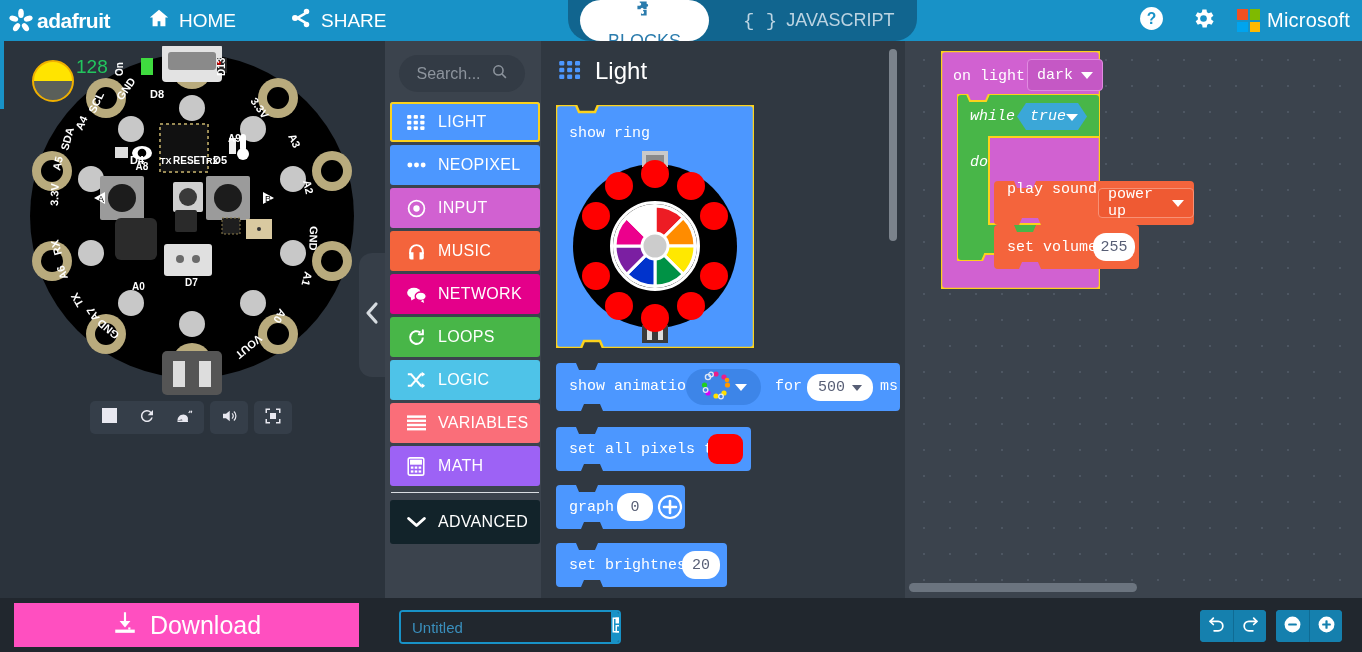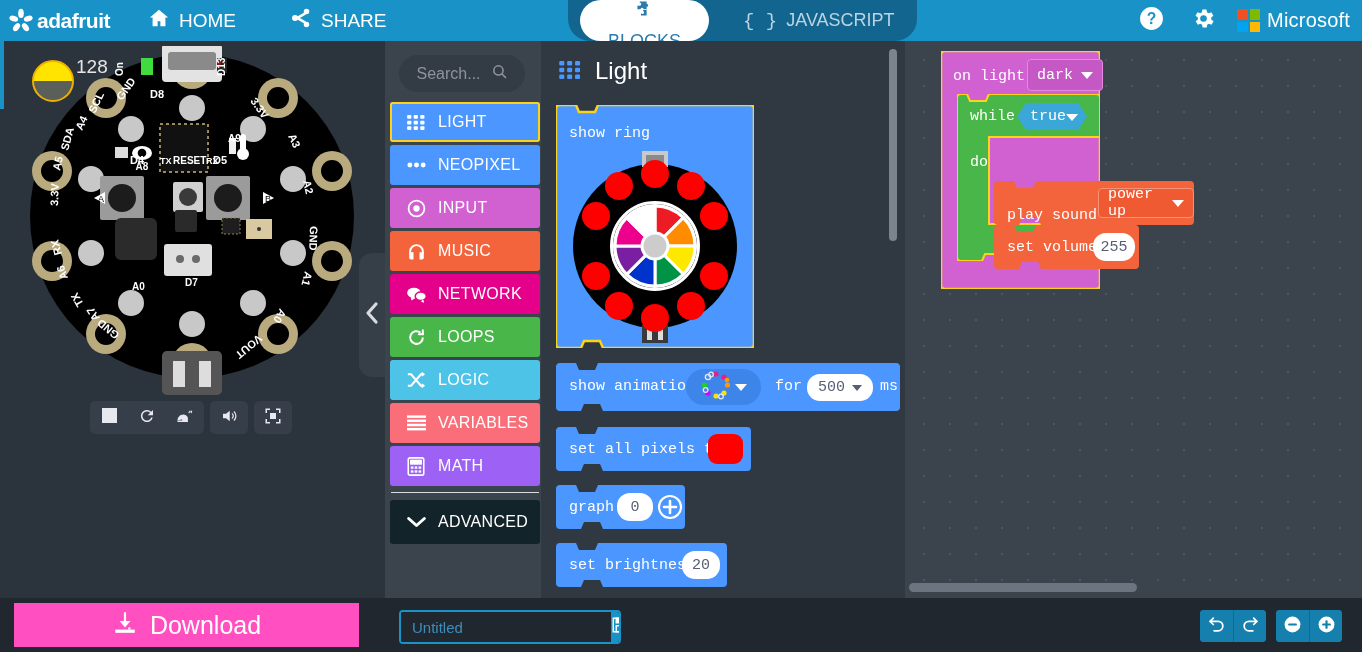--- a/index.html
+++ b/index.html
@@ -58,21 +58,21 @@
     background: #2b333c;
   }
   #sim-accent { position: absolute; left: 0; top: 41px; width: 4px; height: 68px; background: #1892c7; }
   #board-wrap { position: absolute; left: 10px; top: 5px; width: 365px; height: 350px; }
   #lightsensor { position: absolute; left: 22px; top: 14px; display: flex; align-items: flex-start; }
   #ls-circle {
     width: 42px; height: 42px; border-radius: 50%;
     background: linear-gradient(to bottom, #ffe400 0%, #ffe400 50%, #5a5f5a 50%, #5a5f5a 100%);
     border: 2px solid #f0b000;
   }
-  #ls-val { color: #e5e5e5; font-size: 19px; margin-left: 2px; margin-top: -4px; }
+  #ls-val { color: #22c55e; font-size: 19px; margin-left: 2px; margin-top: -4px; }
 
   #sim-ctrls { position: absolute; left: 90px; top: 360px; display: flex; gap: 6px; }
   .ctrl-group { background: #353e49; border-radius: 5px; display: flex; }
   .ctrl-btn {
     width: 38px; height: 33px; display: flex; align-items: center; justify-content: center;
     cursor: pointer; border-radius: 5px;
   }
 
   
   #toolbox {
@@ -724,40 +724,40 @@
 
         <path d="M16 50 h10 l3 7 h16 l3 -7 H159 V220 H48 l-3 -7 H29 l-3 7 H16 Z" fill="#3b434d" opacity="0"></path>
       </svg>
       <span style="position:absolute;left:12px;top:17px;font-size:15px;">on light</span>
       <div style="position:absolute;left:86px;top:8px;height:32px;background:#c558c5;border:1.5px solid #e18be1;border-radius:4px;display:flex;align-items:center;gap:8px;padding:0 9px;cursor:pointer;">
         <span style="font-size:15px;">dark</span>
         <span class="dd-arrow"></span>
       </div>
     </div>
 
-    <div class="wblk" style="left:52px; top:53px; width:143px; height:167px;">
+    <div class="wblk" style="left:52px; top:53px; width:143px; height:167px;font-style:italic;">
       <svg width="143" height="167" viewBox="0 0 143 167">
         <path d="M0 4 Q0 0 4 0 H10 l3 7 h16 l3 -7 H139 Q143 0 143 4 V43 H32 V130 H143 V163 Q143 167 139 167 H47 l-3 -7 H28 l-3 7 H4 Q0 167 0 163 Z" fill="#48b648" stroke="#fcd21c" stroke-width="2"></path>
       </svg>
       <span style="position:absolute;left:13px;top:14px;font-size:15px;">while</span>
       <div style="position:absolute;left:60px;top:9px;width:70px;height:42px;cursor:pointer;">
         <svg width="70" height="27" viewBox="0 0 70 27" style="position:absolute;left:0;top:0;">
           <path d="M9 0 H61 L70 13.5 L61 27 H9 L0 13.5 Z" fill="#3ba7d8"></path>
         </svg>
         <span style="position:absolute;left:13px;top:5px;font-size:15px;color:#fff;">true</span>
         <span class="dd-arrow" style="position:absolute;left:49px;top:11px;"></span>
       </div>
       <span style="position:absolute;left:13px;top:60px;font-size:15px;">do</span>
     </div>
 
     <div class="wblk" style="left:89px; top:140px; width:200px; height:44px;">
       <svg width="200" height="44" viewBox="0 0 200 44" style="position:absolute;left:0;top:0;">
         <path d="M0 4 Q0 0 4 0 H20 l3 7 h16 l3 -7 H196 Q200 0 200 4 V40 Q200 44 196 44 H47 l-3 -7 H28 l-3 7 H4 Q0 44 0 40 Z" fill="#f4643c"></path>
       </svg>
-      <span style="position:absolute;left:13px;top:26px;font-size:15px;">play sound</span>
+      <span style="position:absolute;left:13px;top:0;font-size:15px;">play sound</span>
       <div style="position:absolute;left:104px;top:7px;height:30px;background:#ef5a33;border:1.5px solid #f79175;border-radius:4px;display:flex;align-items:center;gap:8px;padding:0 9px;cursor:pointer;">
         <span style="font-size:15px;">power up</span>
         <span class="dd-arrow"></span>
       </div>
     </div>
 
     <div class="wblk" style="left:89px; top:184px; width:145px; height:44px;">
       <svg width="145" height="44" viewBox="0 0 145 44" style="position:absolute;left:0;top:0;">
         <path d="M0 4 Q0 0 4 0 H20 l3 7 h16 l3 -7 H141 Q145 0 145 4 V40 Q145 44 141 44 H47 l-3 -7 H28 l-3 7 H4 Q0 44 0 40 Z" fill="#f4643c"></path>
       </svg>

